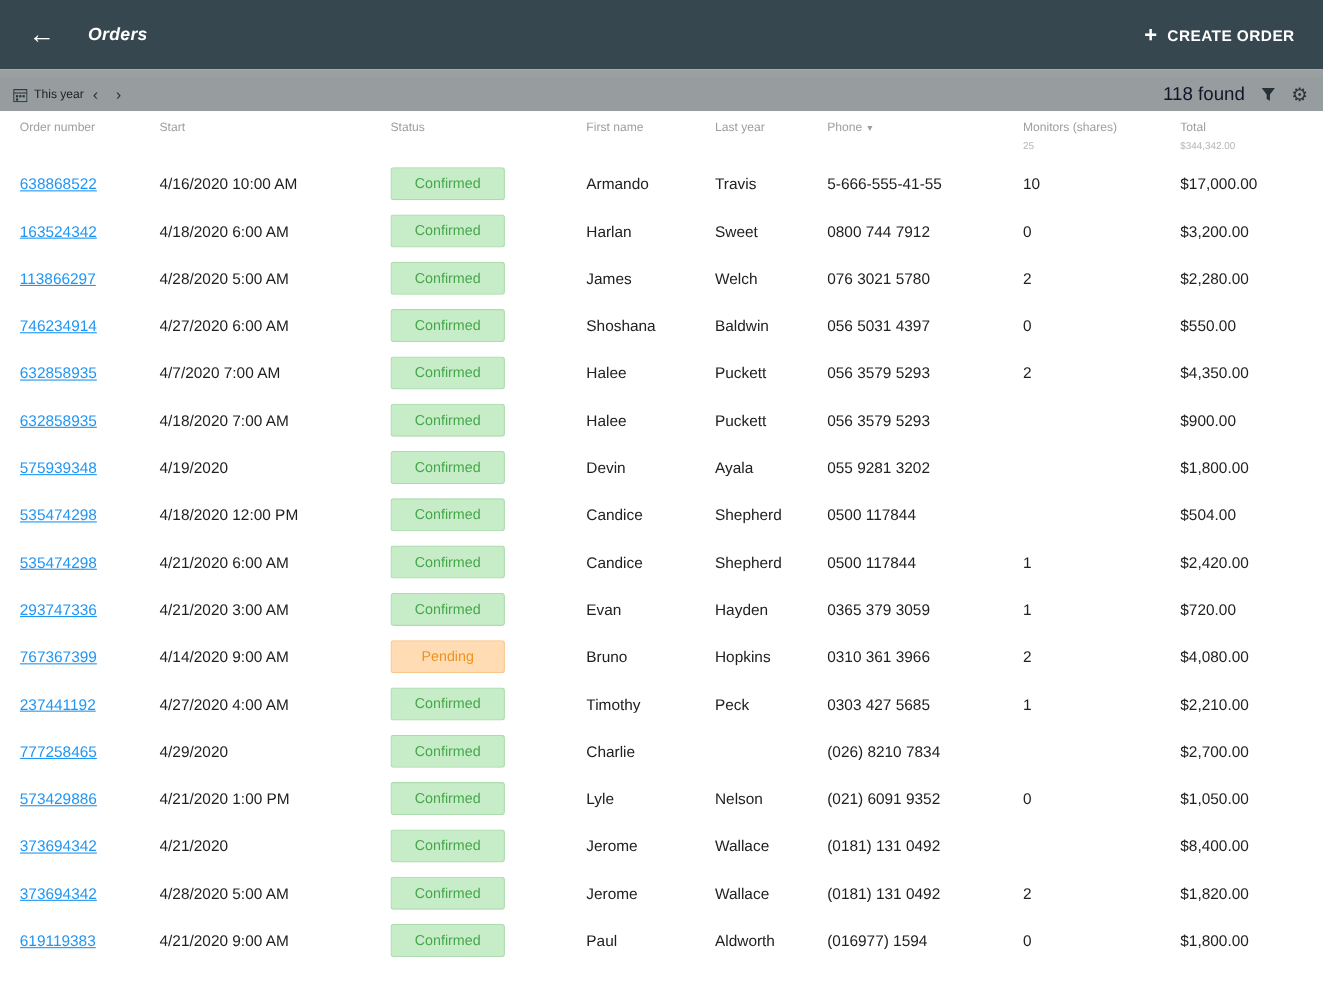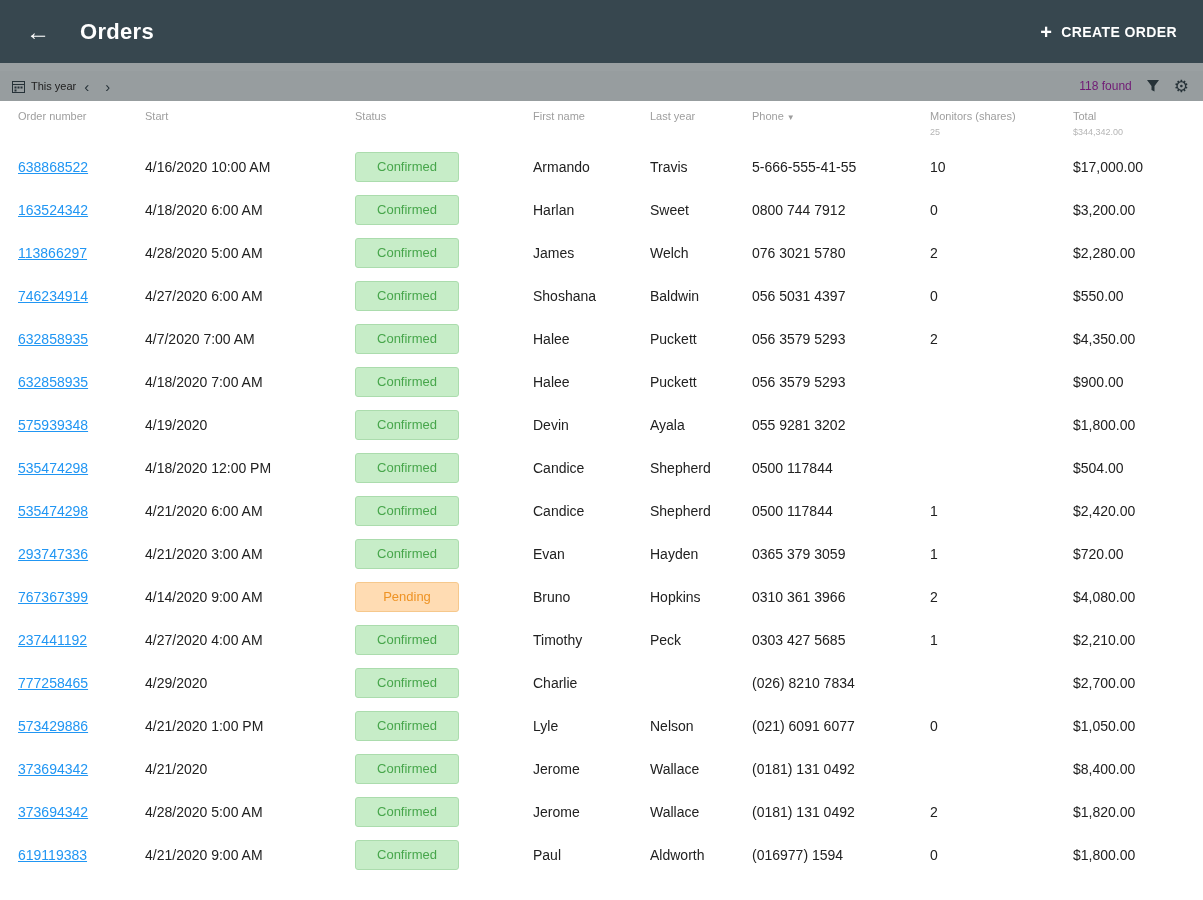--- a/index.html
+++ b/index.html
@@ -20,21 +20,21 @@
     background: #37474f;
     color: #fff;
     display: flex; align-items: center;
     padding: 0 26px 0 22px;
   }
   .back-btn {
     width: 32px; height: 32px;
     display: flex; align-items: center; justify-content: center;
     cursor: pointer; margin-right: 26px;
   }
-  .appbar-title { font-size: 22px; font-weight: bold; letter-spacing: .3px; }
+  .appbar-title { font-size: 16px; font-weight: bold; letter-spacing: .3px; font-style: italic; }
   .create-btn {
     margin-left: auto;
     display: flex; align-items: center; gap: 9px;
     font-size: 14px; font-weight: bold; letter-spacing: .4px;
     cursor: pointer;
   }
   .plus-icon { font-size: 20px; font-weight: bold; line-height: 1; }
 
   
   .graypanel { flex: 0 0 auto; background: #9aa0a2; padding-top: 8px; }
@@ -67,21 +67,21 @@
     font-size: 11px; cursor: pointer;
   }
   .chev {
     font-size: 15px; color: #263238;
     padding: 0 8px; cursor: pointer; line-height: 1;
   }
   .toolbar-right {
     margin-left: auto;
     display: flex; align-items: center; gap: 14px;
   }
-  .found-label { font-size: 12px; color: #701a75; }
+  .found-label { font-size: 17px; color: #0f172a; }
   .icon-btn { cursor: pointer; display: flex; align-items: center; }
   .gear-glyph { font-size: 17px; color: #263238; line-height: 1; }
 
   
   .table-wrap { flex: 1; background: #fff; overflow: hidden; }
   .thead, .trow {
     display: grid;
     grid-template-columns: 127px 210px 178px 117px 102px 178px 143px 1fr;
     padding-left: 18px;
   }
@@ -310,21 +310,21 @@
           <div class="cell">(026) 8210 7834</div>
           <div class="cell"></div>
           <div class="cell">$2,700.00</div>
         </div>
         <div class="trow">
           <div class="cell"><a class="link">573429886</a></div>
           <div class="cell">4/21/2020 1:00 PM</div>
           <div class="cell"><span class="badge confirmed">Confirmed</span></div>
           <div class="cell">Lyle</div>
           <div class="cell">Nelson</div>
-          <div class="cell">(021) 6091 6077</div>
+          <div class="cell">(021) 6091 9352</div>
           <div class="cell">0</div>
           <div class="cell">$1,050.00</div>
         </div>
         <div class="trow">
           <div class="cell"><a class="link">373694342</a></div>
           <div class="cell">4/21/2020</div>
           <div class="cell"><span class="badge confirmed">Confirmed</span></div>
           <div class="cell">Jerome</div>
           <div class="cell">Wallace</div>
           <div class="cell">(0181) 131 0492</div>

